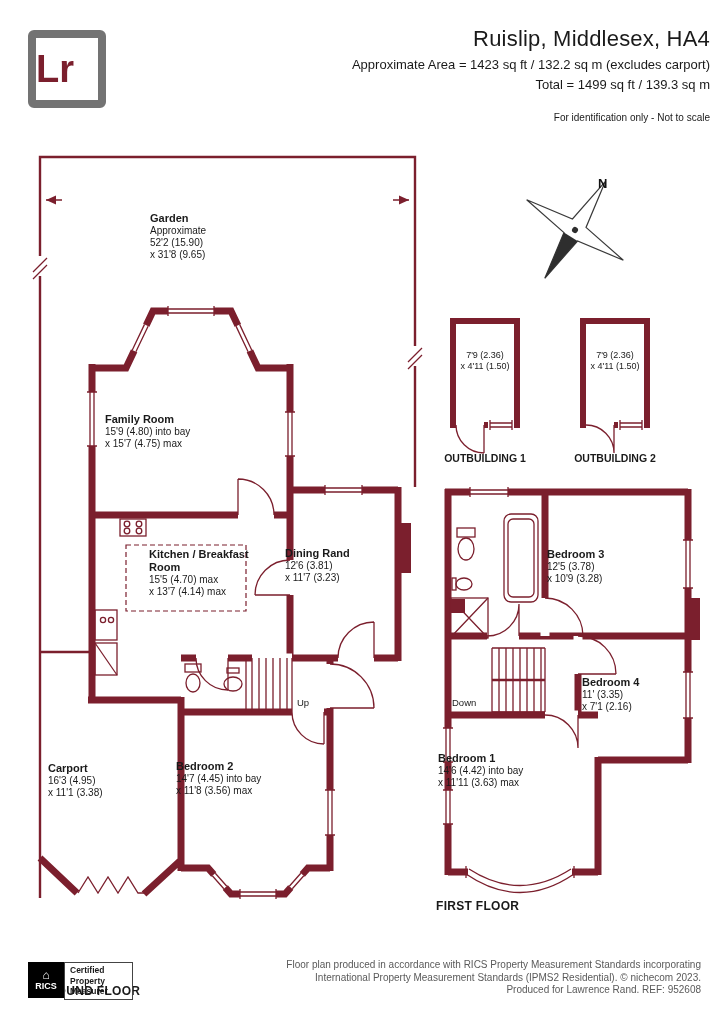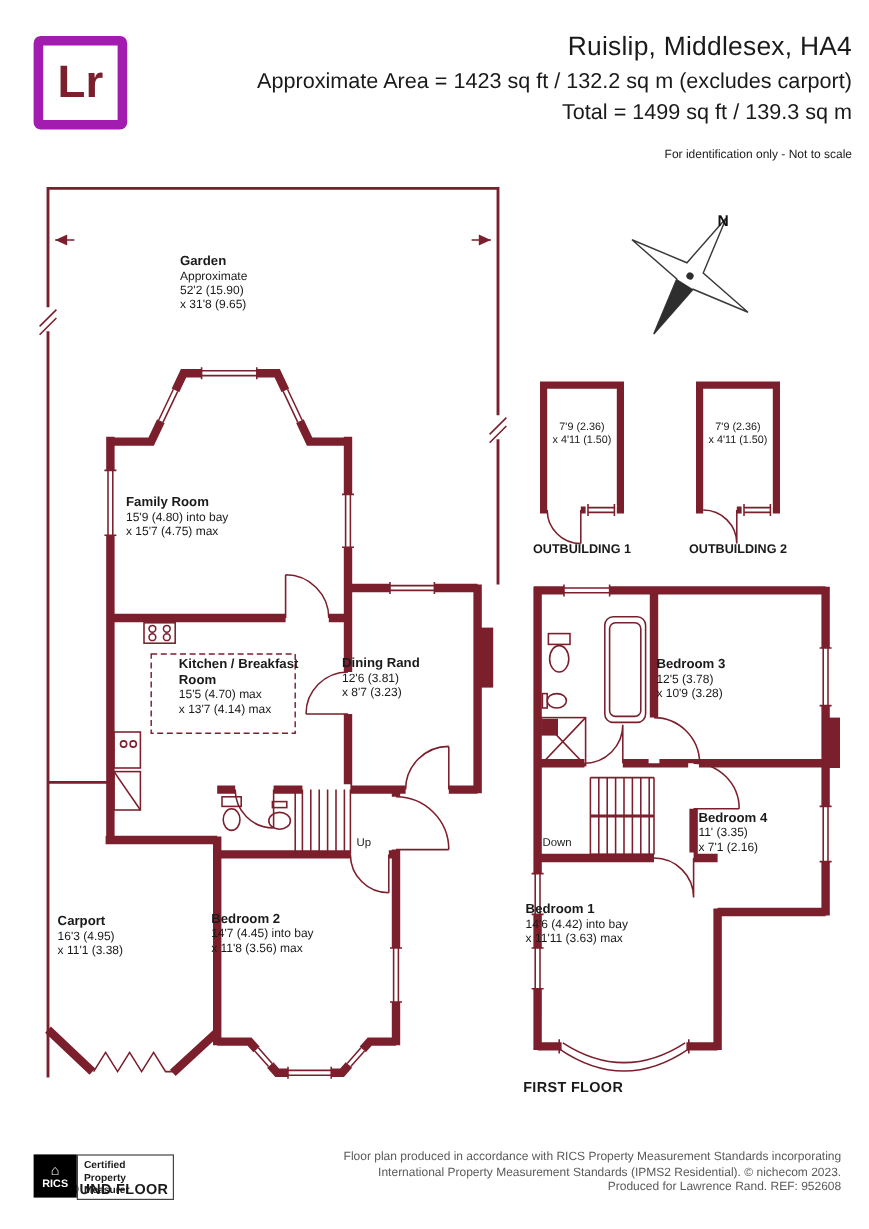--- a/index.html
+++ b/index.html
@@ -1,23 +1,23 @@
 <!DOCTYPE html>
 <html><head>
 <meta charset="utf-8">
 <style>
   html,body{margin:0;padding:0;}
   body{width:724px;height:1024px;position:relative;background:#fff;
        font-family:"Liberation Sans", sans-serif;color:#1a1a1a;overflow:hidden;}
   
-  .logo{position:absolute;left:28px;top:30px;width:62px;height:62px;border:8px solid #a21caf;border-radius:6px;display:flex;align-items:center;justify-content:center;background:#fff;}
+  .logo{position:absolute;left:28px;top:30px;width:62px;height:62px;border:8px solid #737373;border-radius:6px;display:flex;align-items:center;background:#fff;}
   .logo-text{font-size:38px;font-weight:bold;color:#7b1f2d;line-height:1;}
   .header-right{position:absolute;right:14px;top:26px;text-align:right;}
   .header-title{font-size:22px;font-weight:normal;letter-spacing:.2px;}
-  .header-line{font-size:18px;margin-top:5px;}
+  .header-line{font-size:13px;margin-top:5px;}
   .header-disclaimer{font-size:10px;margin-top:20px;}
   
   svg{position:absolute;left:0;top:0;}
   .wall{stroke:#7b1f2d;stroke-width:7;fill:none;stroke-linecap:butt;stroke-linejoin:miter;}
   .wall6{stroke:#7b1f2d;stroke-width:6;fill:none;stroke-linecap:butt;}
   .boundary{stroke:#7b1f2d;stroke-width:2.4;fill:none;}
   .gap{stroke:#ffffff;stroke-width:9;fill:none;}
   .gap6{stroke:#ffffff;stroke-width:6;fill:none;}
   .gap8{stroke:#ffffff;stroke-width:8;fill:none;}
   .thin{stroke:#7b1f2d;stroke-width:1.3;fill:none;}
@@ -32,21 +32,21 @@
   .room-dim{font-size:10px;line-height:12px;}
   .stairs-label{position:absolute;font-size:9.5px;margin-top:16px;}
   .floor-label{position:absolute;font-weight:bold;font-size:12px;letter-spacing:.3px;}
   .ob-dims{position:absolute;text-align:center;font-size:9px;line-height:11px;}
   .ob-label{position:absolute;text-align:center;font-weight:bold;font-size:10.5px;}
   .compass-n{position:absolute;font-weight:bold;font-size:13px;color:#111;}
   
   .rics-box{position:absolute;left:28px;top:962px;width:36px;height:36px;background:#000;color:#fff;display:flex;flex-direction:column;align-items:center;justify-content:center;}
   .rics-house{font-size:12px;line-height:12px;}
   .rics-text{font-size:9px;font-weight:bold;line-height:10px;}
-  .cert-box{position:absolute;left:64px;top:962px;width:58px;height:34px;border:1px solid #444;padding:1px 16px 1px 5px;display:flex;flex-direction:column;justify-content:center;}
+  .cert-box{position:absolute;left:64px;top:962px;width:58px;height:34px;border:1px solid #444;padding:1px 4px 1px 5px;display:flex;flex-direction:column;justify-content:center;}
   .cert-line{font-size:8.5px;font-weight:bold;line-height:10.5px;}
   .footer-text{position:absolute;left:126px;top:959px;width:575px;color:#5a5a5a;font-size:10px;line-height:12.5px;text-align:right;}
 </style>
 </head>
 <body>
 
 <div class="logo">
   <span class="logo-text">Lr</span>
 </div>
 <div class="header-right">
@@ -238,21 +238,21 @@
 
 <div class="room-label" style="left:136px;top:548px;width:100px;margin-left:13px;">
   <div class="room-name">Kitchen / Breakfast Room</div>
   <div class="room-dim">15'5 (4.70) max</div>
   <div class="room-dim">x 13'7 (4.14) max</div>
 </div>
 
 <div class="room-label" style="left:285px;top:547px;width:115px;">
   <div class="room-name">Dining Rand</div>
   <div class="room-dim">12'6 (3.81)</div>
-  <div class="room-dim">x 8'7 (3.23)</div>
+  <div class="room-dim">x 11'7 (3.23)</div>
 </div>
 
 <div class="room-label" style="left:48px;top:762px;width:118px;">
   <div class="room-name">Carport</div>
   <div class="room-dim">16'3 (4.95)</div>
   <div class="room-dim">x 11'1 (3.38)</div>
 </div>
 
 <div class="room-label" style="left:176px;top:760px;width:156px;">
   <div class="room-name">Bedroom 2</div>

